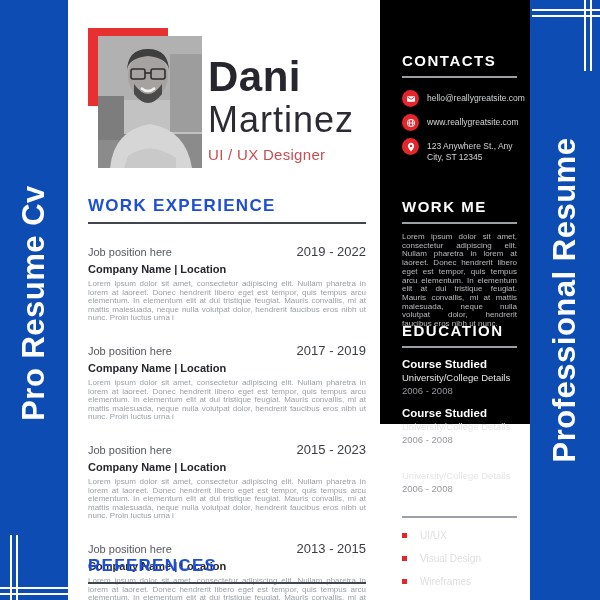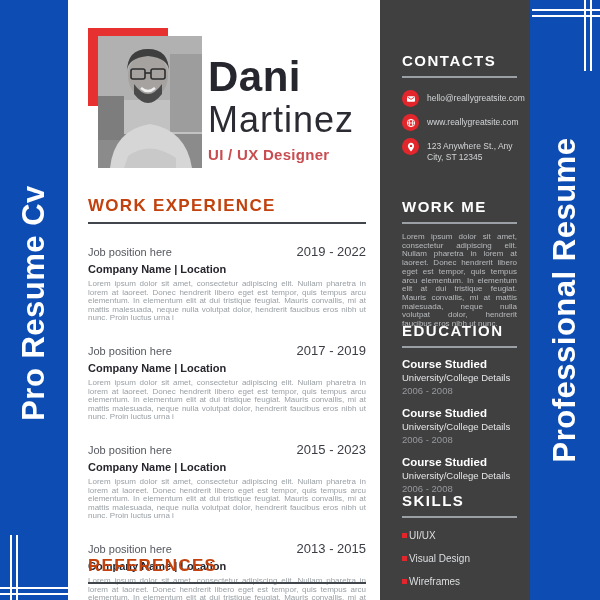--- a/index.html
+++ b/index.html
@@ -26,62 +26,62 @@
   .bl-h1{top:587px;left:0;width:68px;height:2px;}
   .bl-h2{top:593px;left:0;width:68px;height:2px;}
 
   
   .red-accent{position:absolute;left:88px;top:28px;width:80px;height:78px;background:#e73030;}
   .photo{position:absolute;left:98px;top:36px;width:104px;height:132px;overflow:hidden;}
   .photo svg{display:block;width:100%;height:100%;}
   .name-block{position:absolute;left:208px;top:56px;}
   .first-name{font-size:42px;font-weight:800;color:#26262e;line-height:1.0;letter-spacing:0.5px;}
   .last-name{font-size:36px;font-weight:400;color:#2b2b33;line-height:1.0;letter-spacing:1px;margin-top:4px;}
-  .job-title{font-size:15px;font-weight:700;color:#c94c50;margin-top:8px;letter-spacing:0.3px;}
+  .job-title{font-size:15px;font-weight:400;color:#c94c50;margin-top:8px;letter-spacing:0.3px;}
 
   
   .main-sec{position:absolute;left:88px;width:278px;}
-  .m-title{font-size:17px;font-weight:800;letter-spacing:1.3px;color:#c2410c;}
+  .m-title{font-size:17px;font-weight:800;letter-spacing:1.3px;color:#1d4ed8;}
   .m-rule{height:2px;background:#41454c;margin-top:6px;}
   .work{top:196px;}
   .job{margin-top:20px;}
   .job:first-of-type{margin-top:8px;}
   .job-row{display:flex;justify-content:space-between;align-items:baseline;}
   .job-pos{font-size:11px;color:#55585e;}
   .job-years{font-size:13px;color:#3a3d44;}
   .job-co{font-size:11px;font-weight:700;color:#26262e;margin-top:4px;}
   .job-desc{font-size:8px;line-height:8.6px;color:#9aa0a5;margin-top:5px;text-align:justify;}
   .refs{top:556px;}
   .ref-row{display:flex;margin-top:15px;}
   .ref-name{font-size:13px;font-weight:700;color:#26262e;}
   .ref-name:first-child{flex:0 0 166px;}
 
   
-  .sidebar{position:absolute;left:380px;top:0;width:150px;height:600px;background:#404040;}
+  .sidebar{position:absolute;left:380px;top:0;width:150px;height:424px;background:#000000;}
   .s-sec{position:absolute;left:22px;width:115px;}
   .s-title{font-size:15px;font-weight:800;letter-spacing:1.5px;color:#ffffff;}
   .s-rule{height:2px;background:#9aa0a6;margin-top:7px;}
   .s-contacts{top:52px;}
   .c-list{margin-top:12px;}
   .c-row{display:flex;align-items:flex-start;gap:8px;margin-bottom:7px;}
   .c-circle{flex:0 0 17px;width:17px;height:17px;border-radius:50%;background:#e3262c;
             display:flex;align-items:center;justify-content:center;}
   .c-circle svg{width:10px;height:10px;display:block;}
   .c-text{font-size:8.5px;line-height:1.3;color:#d3d5d7;padding-top:3px;}
   .s-about{top:198px;}
   .about-text{font-size:8px;line-height:8.7px;color:#b7babd;text-align:justify;margin-top:9px;}
   .s-edu{top:322px;}
   .edu-list{margin-top:10px;}
   .edu-item{margin-bottom:11px;}
   .edu-course{font-size:11.5px;font-weight:700;color:#ffffff;}
   .edu-school{font-size:9.5px;font-weight:400;color:#e4e5e7;margin-top:2px;}
   .edu-years{font-size:9.5px;color:#97999d;margin-top:2px;}
   .s-skills{top:492px;}
   .skill-list{margin-top:12px;}
-  .skill-row{display:flex;align-items:center;gap:2px;margin-bottom:12px;}
+  .skill-row{display:flex;align-items:center;gap:13px;margin-bottom:12px;}
   .skill-bullet{width:5px;height:5px;background:#e3262c;}
   .skill-text{font-size:10px;color:#dcdee0;}
 </style>
 </head>
 <body>
 
 <div class="canvas">
 
   <div class="band band-left">
     <div class="vtext">Pro Resume Cv</div>

